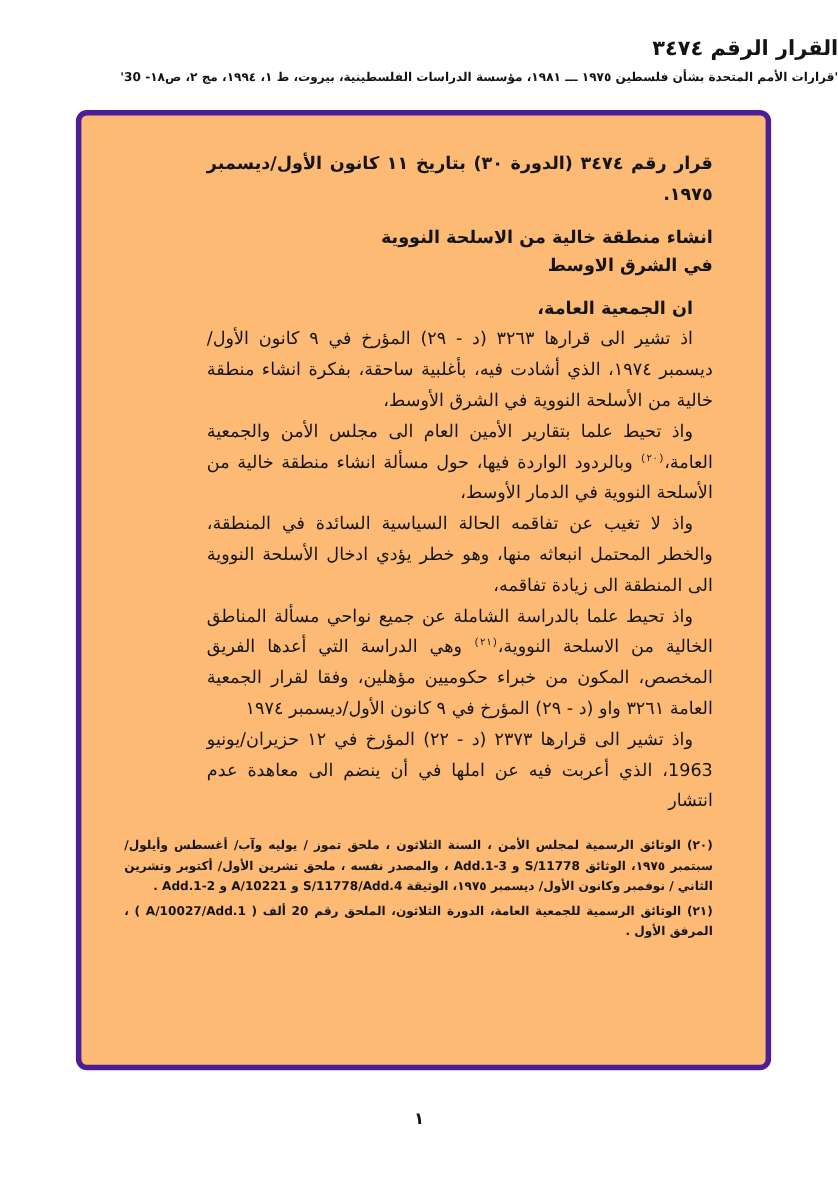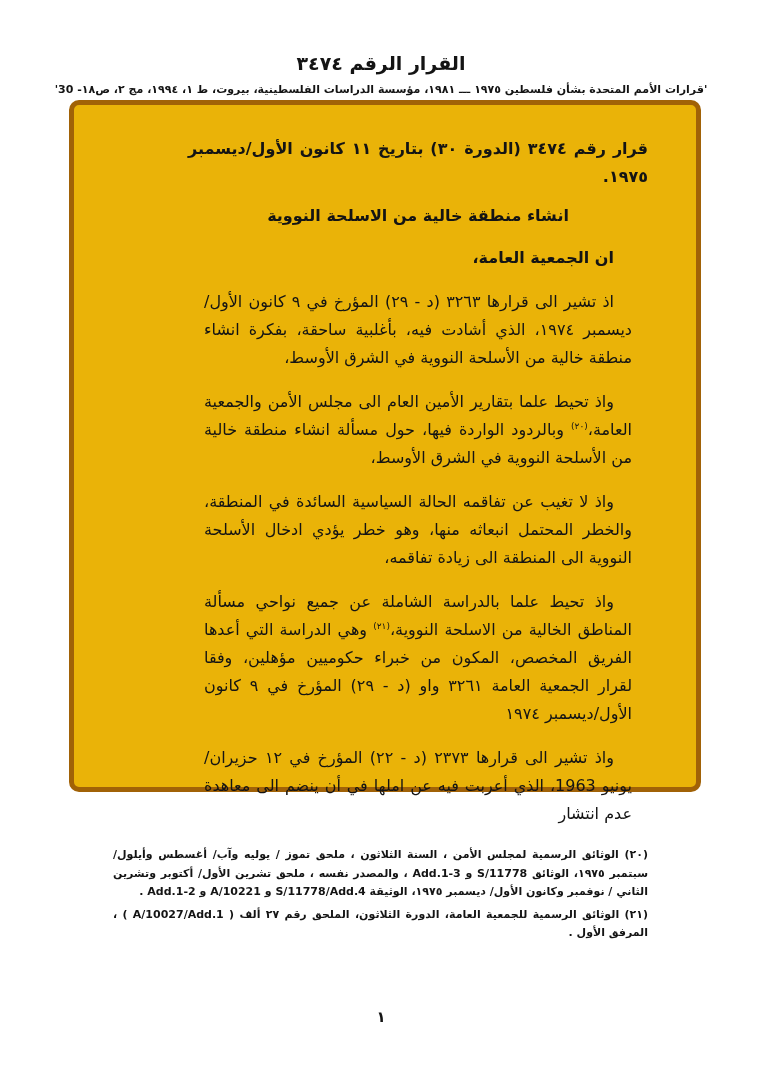--- a/index.html
+++ b/index.html
@@ -11,79 +11,78 @@
   }
   .page {
     position: relative;
     width: 762px;
     height: 1081px;
     background: #ffffff;
     overflow: hidden;
     direction: rtl;
   }
   .doc-header {
-    text-align: center;
-    padding-top: 52px;
+    padding-top: 33px;
   }
   .doc-title {
     font-size: 19px;
     font-weight: bold;
     letter-spacing: 0.5px;
   }
   .doc-citation {
     margin-top: 9px;
     font-size: 11px;
     font-weight: bold;
   }
   .scan-frame {
     position: absolute;
     top: 100px;
     left: 69px;
     width: 632px;
-    height: 692px;
-    border: 5px solid #a16207;
+    height: 873px;
+    border: 5px solid #4c1d95;
     border-radius: 10px;
     box-sizing: border-box;
-    background: #eab308;
+    background: #fdba74;
   }
   .scan-inner {
     padding: 30px 48px 0 20px;
     direction: rtl;
   }
   .body-col {
     width: 460px;
     font-size: 16px;
     line-height: 28px;
     text-align: justify;
   }
   .heading-para {
     margin: 0 0 12px 0;
     font-weight: bold;
     text-indent: 0;
   }
   .subtitle {
-    text-align: center;
     font-weight: bold;
     line-height: 25px;
     margin: 10px 0 13px 0;
   }
   .para {
-    margin: 16px;
+    margin: 0;
     text-indent: 18px;
   }
   .opening {
     font-weight: bold;
   }
   .lead {
     font-weight: normal;
   }
   .fn-ref {
     font-size: 9px;
     vertical-align: super;
     line-height: 0;
+    font-family: Liberation Mono, monospace;
   }
   .footnotes {
     margin-top: 18px;
     width: 535px;
     font-size: 11px;
     font-weight: bold;
     line-height: 18.5px;
     text-align: justify;
     margin-left: 48px;
   }
@@ -114,40 +113,41 @@
   </header>
 
   <div class="scan-frame">
     <div class="scan-inner">
 
       <div class="body-col">
         <p class="heading-para">قرار رقم ٣٤٧٤ (الدورة ٣٠) بتاريخ ١١ كانون الأول/ديسمبر ١٩٧٥.</p>
 
         <div class="subtitle">
           <div>انشاء منطقة خالية من الاسلحة النووية</div>
+          <div>في الشرق الاوسط</div>
         </div>
 
         <p class="para opening">ان الجمعية العامة،</p>
 
         <p class="para"><span class="lead">اذ تشير</span><span> الى قرارها ٣٢٦٣ (د - ٢٩) المؤرخ في ٩ كانون الأول/ ديسمبر ١٩٧٤، الذي أشادت فيه، بأغلبية ساحقة، بفكرة انشاء منطقة خالية من الأسلحة النووية في الشرق الأوسط،</span><sup class="fn-ref"></sup><span></span></p>
 
-        <p class="para"><span class="lead">واذ تحيط علما</span><span> بتقارير الأمين العام الى مجلس الأمن والجمعية العامة،</span><sup class="fn-ref">(٢٠)</sup><span> وبالردود الواردة فيها، حول مسألة انشاء منطقة خالية من الأسلحة النووية في الشرق الأوسط،</span></p>
+        <p class="para"><span class="lead">واذ تحيط علما</span><span> بتقارير الأمين العام الى مجلس الأمن والجمعية العامة،</span><sup class="fn-ref">(٢٠)</sup><span> وبالردود الواردة فيها، حول مسألة انشاء منطقة خالية من الأسلحة النووية في الدمار الأوسط،</span></p>
 
 
         <p class="para"><span class="lead">واذ لا تغيب عن تفاقمه</span><span> الحالة السياسية السائدة في المنطقة، والخطر المحتمل انبعاثه منها، وهو خطر يؤدي ادخال الأسلحة النووية الى المنطقة الى زيادة تفاقمه،</span><sup class="fn-ref"></sup><span></span></p>
 
 
         <p class="para"><span class="lead">واذ تحيط علما</span><span> بالدراسة الشاملة عن جميع نواحي مسألة المناطق الخالية من الاسلحة النووية،</span><sup class="fn-ref">(٢١)</sup><span> وهي الدراسة التي أعدها الفريق المخصص، المكون من خبراء حكوميين مؤهلين، وفقا لقرار الجمعية العامة ٣٢٦١ واو (د - ٢٩) المؤرخ في ٩ كانون الأول/ديسمبر ١٩٧٤</span></p>
 
         <p class="para"><span class="lead">واذ تشير</span><span> الى قرارها ٢٣٧٣ (د - ٢٢) المؤرخ في ١٢ حزيران/يونيو 1963، الذي أعربت فيه عن املها في أن ينضم الى معاهدة عدم انتشار</span><sup class="fn-ref"></sup><span></span></p>
       </div>
 
       <div class="footnotes">
         <p class="footnote">(٢٠) الوثائق الرسمية لمجلس الأمن ، السنة الثلاثون ، ملحق تموز / يوليه وآب/ أغسطس وأيلول/سبتمبر ١٩٧٥، الوثائق S/11778 و Add.1-3 ، والمصدر نفسه ، ملحق تشرين الأول/ أكتوبر وتشرين الثاني / نوفمبر وكانون الأول/ ديسمبر ١٩٧٥، الوثيقة S/11778/Add.4 و A/10221 و Add.1-2 .</p>
-        <p class="footnote">(٢١) الوثائق الرسمية للجمعية العامة، الدورة الثلاثون، الملحق رقم ٢٧ ألف ( A/10027/Add.1 ) ، المرفق الأول .</p>
+        <p class="footnote">(٢١) الوثائق الرسمية للجمعية العامة، الدورة الثلاثون، الملحق رقم 20 ألف ( A/10027/Add.1 ) ، المرفق الأول .</p>
       </div>
 
     </div>
   </div>
 
   <div class="page-number">١</div>
 
 </div>
 
 </body></html>

